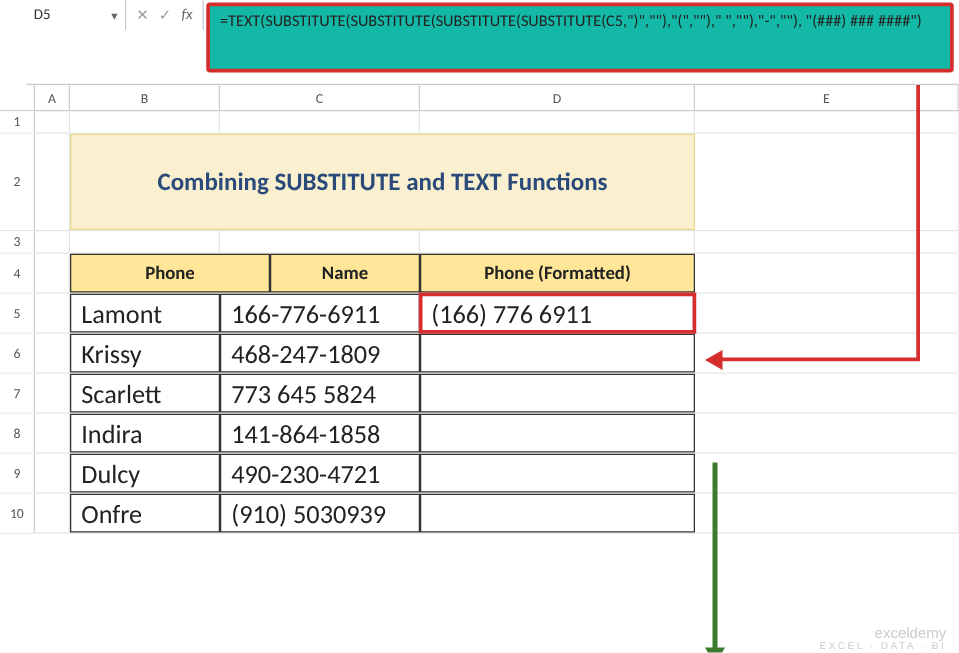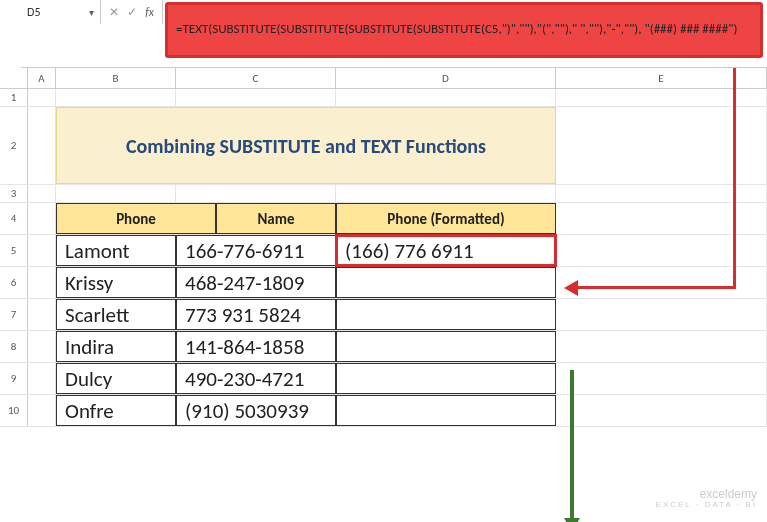--- a/index.html
+++ b/index.html
@@ -47,29 +47,29 @@
       color: #999;
       font-size: 12px;
     }
     .fb-icons span { cursor: default; }
     .fx-label {
       font-style: italic;
       color: #666;
     }
     .formula-input {
       flex: 1;
-      padding: 15px 8px;
+      padding: 4px 8px;
       border: 3px solid #d62e2e;
       border-radius: 3px;
       font-size: 13px;
       color: #222;
       line-height: 1.4;
       min-height: 56px;
       margin: 2px 4px 2px 2px;
-      background: #ef4444;
+      background: #14b8a6;
     }
     .sheet {
       position: relative;
     }
     .col-headers {
       display: flex;
       font-size: 11px;
       color: #555;
       background: #fff;
       border-bottom: 1px solid #ccc;
@@ -176,21 +176,21 @@
       position: absolute;
       bottom: -12px;
       left: -6px;
       border-left: 8px solid transparent;
       border-right: 8px solid transparent;
       border-top: 14px solid #3b7a2f;
     }
     .watermark {
       position: absolute;
       right: 10px;
-      bottom: 12px;
+      bottom: 0;
       font-size: 12px;
       color: #ccc;
       font-family: Arial, sans-serif;
       text-align: right;
       line-height: 1.1;
     }
     .watermark .sub {
       font-size: 8px;
       letter-spacing: 2px;
     }
@@ -272,21 +272,21 @@
       <div class="cell c-B td">Krissy</div>
       <div class="cell c-C td">468-247-1809</div>
       <div class="cell c-D td"></div>
       <div class="cell c-E"></div>
     </div>
 
     <div class="row data-row">
       <div class="rh">7</div>
       <div class="cell c-A"></div>
       <div class="cell c-B td">Scarlett</div>
-      <div class="cell c-C td">773 931 5824</div>
+      <div class="cell c-C td">773 645 5824</div>
       <div class="cell c-D td"></div>
       <div class="cell c-E"></div>
     </div>
 
     <div class="row data-row">
       <div class="rh">8</div>
       <div class="cell c-A"></div>
       <div class="cell c-B td">Indira</div>
       <div class="cell c-C td">141-864-1858</div>
       <div class="cell c-D td"></div>

